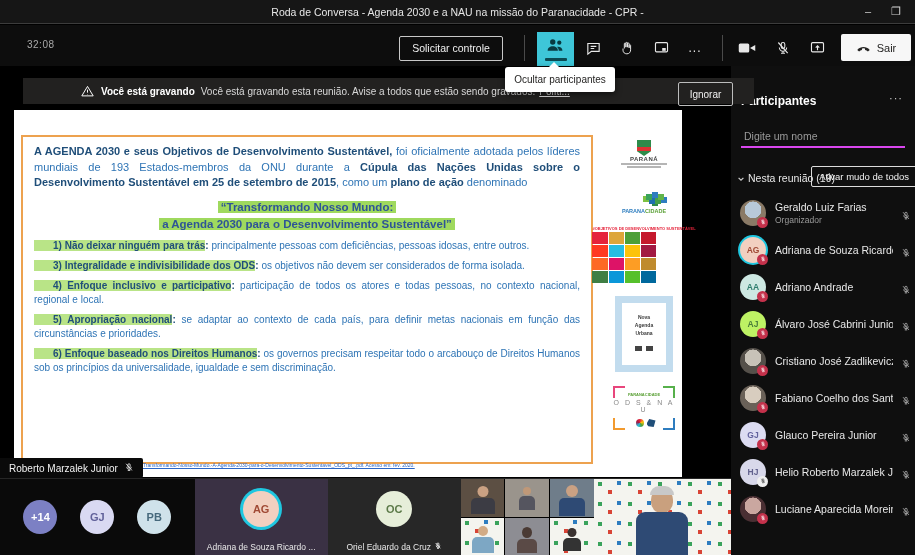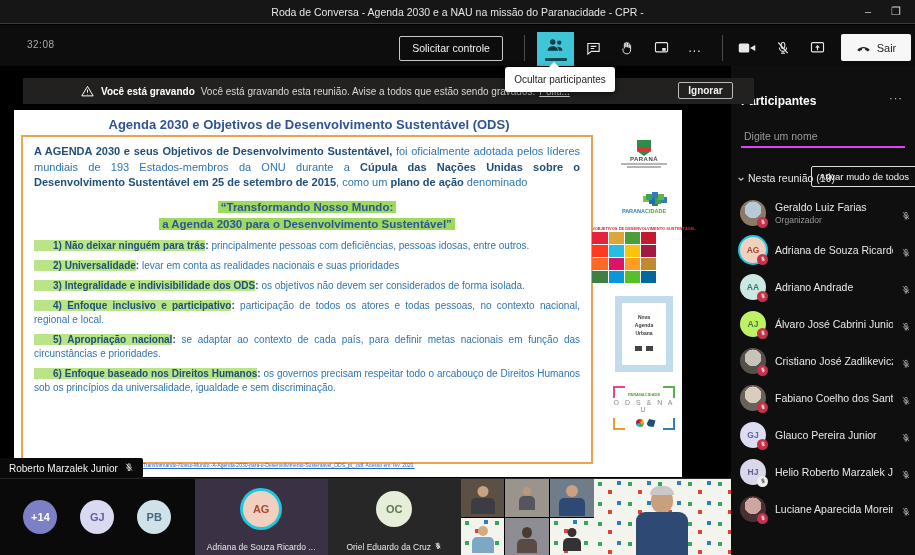--- a/index.html
+++ b/index.html
@@ -27,21 +27,21 @@
   
   #tooltip { left:505px; top:67px; width:110px; height:25px; background:#ffffff; border-radius:3px; box-shadow:0 2px 6px rgba(0,0,0,.55); color:#252423; font-size:10px; text-align:center; line-height:25px; z-index:40; }
   #tooltip:before { content:""; position:absolute; left:44px; top:-5px; border-left:5px solid transparent; border-right:5px solid transparent; border-bottom:5px solid #fff; }
 
   
   #banner { left:0; top:78px; width:731px; height:26px; background:#222120; display:flex; align-items:center; z-index:10;margin-left:23px; }
   #banner .warn { margin-left:58px; margin-right:7px; display:flex; }
   #banner .b-bold { color:#fff; font-size:10px; font-weight:bold; margin-right:6px; white-space:nowrap; }
   #banner .b-text { color:#d8d8d8; font-size:10px; white-space:nowrap; }
   #banner .b-link { color:#d8d8d8; font-size:10px; text-decoration:underline; margin-left:4px; white-space:nowrap; }
-  #btn-ignore { position:absolute; left:655px; top:4px; width:55px; height:17px; background:transparent; border:1px solid #bdbdbd; border-radius:2px; color:#f0f0f0; font-size:10px; cursor:pointer;font-weight:bold; }
+  #btn-ignore { position:absolute; left:655px; top:4px; width:55px; height:24px; background:transparent; border:1px solid #bdbdbd; border-radius:2px; color:#f0f0f0; font-size:10px; cursor:pointer; }
 
   
   #slide { left:14px; top:110px; width:668px; height:367px; background:#ffffff; }
   #slide-title { top:7px; left:0; width:590px; text-align:center; font-size:13px; font-weight:bold; color:#2e5496; }
   #slide-box { left:7px; top:25px; width:572px; height:329px; border:2px solid #eda24f; padding:7px 11px 4px 11px; }
   .s-par { font-size:11px; line-height:1.42; color:#2e74b5; text-align:justify; font-weight:bold; }
   .s-par .reg { font-weight:normal; }
   .s-par .bld { color:#1f4e79; }
   #s-quote { text-align:center; margin:8px 0 7px 0; font-size:11.5px; font-weight:bold; color:#2e5496; line-height:1.45; }
   #s-quote .hlq { background:#9fd95e; padding:0 3px; }
@@ -233,31 +233,29 @@
         <path d="M12 8.5v5.5M12 17.2v.6"></path>
       </svg>
   </span>
   <span class="b-bold">Você está gravando</span>
   <span class="b-text">Você está gravando esta reunião. Avise a todos que estão sendo gravados.</span>
   <span class="b-link">Políti...</span>
   <button id="btn-ignore">Ignorar</button>
 </div>
 
 <div id="slide" class="abs">
-  <div id="slide-title" class="abs">Agenda 2030 e Objetivos de Desenvolvimento Sustentável (ODS)</div>
 
   <div id="slide-box" class="abs">
     <p class="s-par" id="s-paragraph"><span class="bld">A AGENDA 2030 e seus Objetivos de Desenvolvimento Sustentável,</span><span class="reg"> foi oficialmente adotada pelos líderes mundiais de 193 Estados-membros da ONU durante a </span><span class="bld">Cúpula das Nações Unidas sobre o Desenvolvimento Sustentável em 25 de setembro de 2015</span><span class="reg">, como um </span><span class="bld">plano de ação</span><span class="reg"> denominado</span></p>
     <div id="s-quote">
       <span class="hlq">“Transformando Nosso Mundo:</span><br>
       <span class="hlq">a Agenda 2030 para o Desenvolvimento Sustentável”</span>
     </div>
     <div id="s-principles">
         <p class="s-principle"><span class="pl">1) Não deixar ninguém para trás</span><span class="pc">:</span> principalmente pessoas com deficiências, pessoas idosas, entre outros.</p>
-        <p class="s-principle"><span class="pl">2) Universalidade</span><span class="pc">:</span> levar em conta as realidades nacionais e suas prioridades</p>
         <p class="s-principle"><span class="pl">3) Integralidade e indivisibilidade dos ODS</span><span class="pc">:</span> os objetivos não devem ser considerados de forma isolada.</p>
         <p class="s-principle"><span class="pl">4) Enfoque inclusivo e participativo</span><span class="pc">:</span> participação de todos os atores e todas pessoas, no contexto nacional, regional e local.</p>
         <p class="s-principle"><span class="pl">5) Apropriação nacional</span><span class="pc">:</span> se adaptar ao contexto de cada país, para definir metas nacionais em função das circunstâncias e prioridades.</p>
         <p class="s-principle"><span class="pl">6) Enfoque baseado nos Direitos Humanos</span><span class="pc">:</span> os governos precisam respeitar todo o arcabouço de Direitos Humanos sob os princípios da universalidade, igualdade e sem discriminação.</p>
       </div>
   </div>
 
   <div id="s-footnote" class="abs">https://www. .../Transformando-Nosso-Mundo.-A-Agenda-2030-para-o-Desenvolvimento-Sustentavel_ODS_pt_.pdf. Acesso em: fev. 2020.</div>
 
   <div id="logo-col" class="abs">

